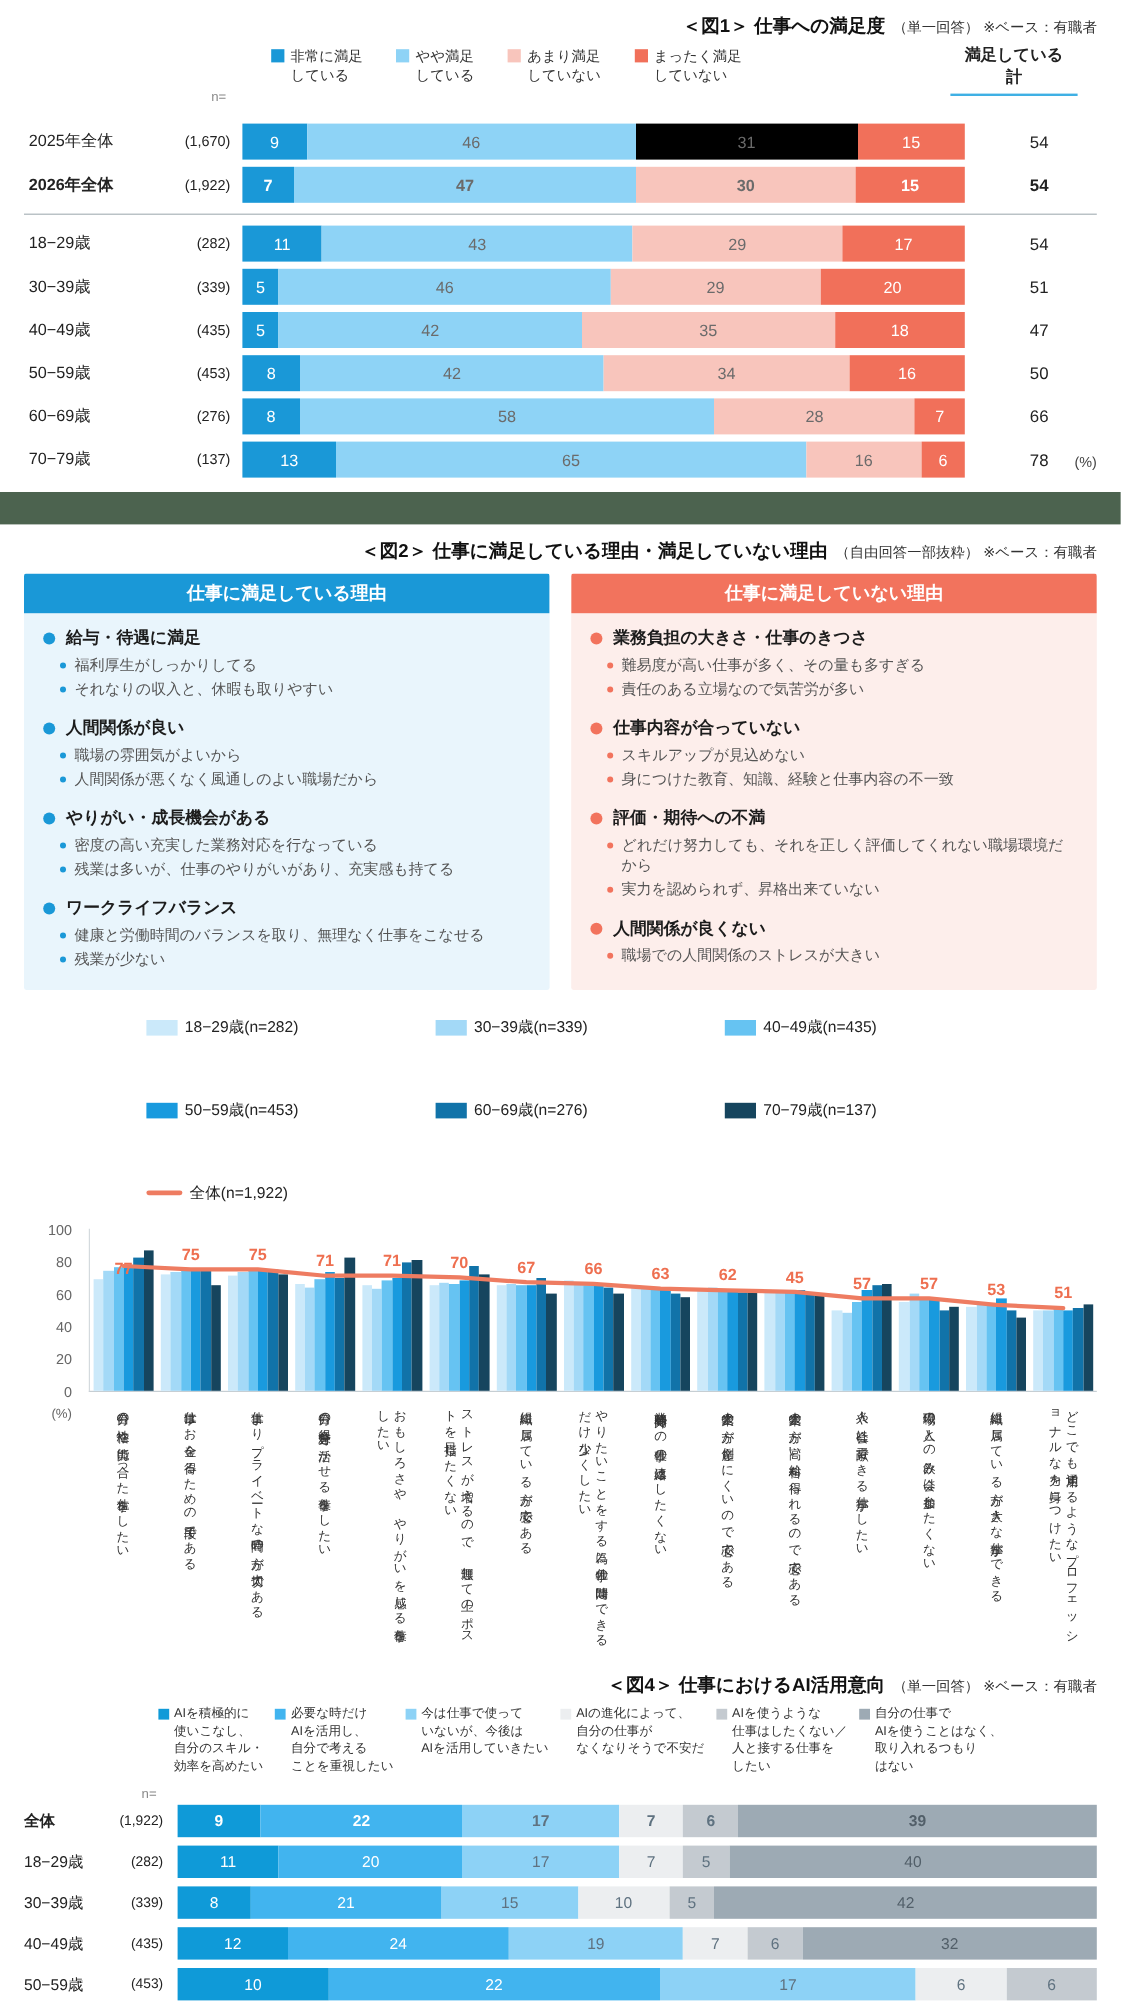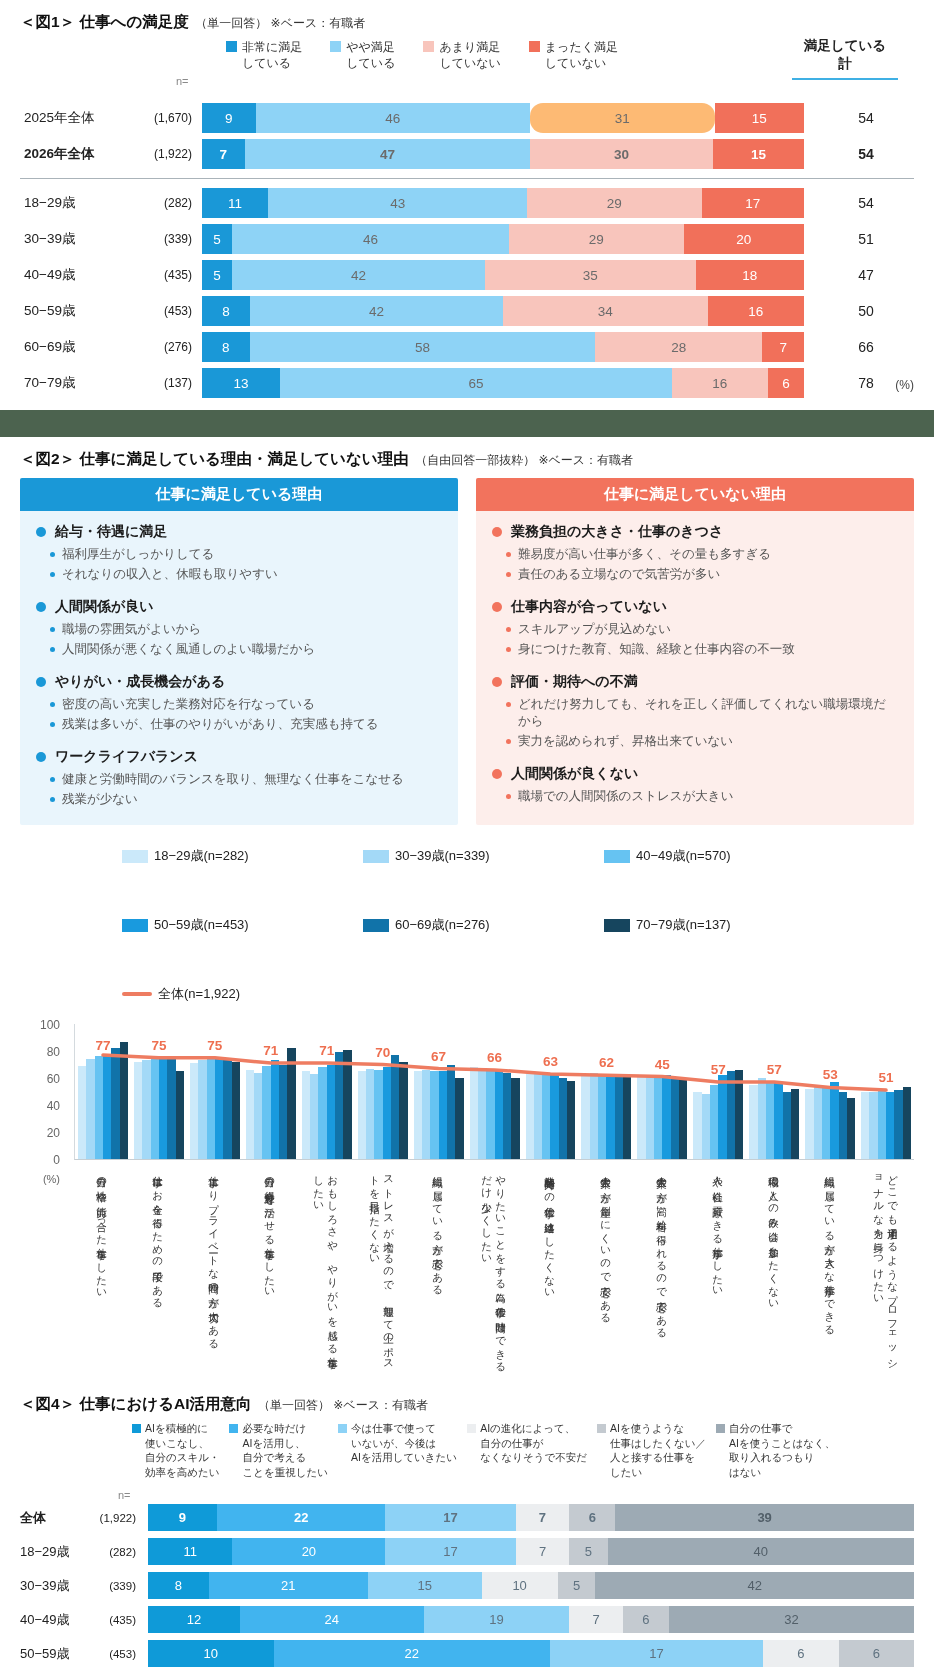--- a/index.html
+++ b/index.html
@@ -1,18 +1,18 @@
 <!DOCTYPE html>
 <html><head>
 <meta charset="utf-8">
 <style>
   html,body{margin:0;padding:0;background:#fff;}
   body{width:934px;font-family:"Liberation Sans","DejaVu Sans",sans-serif;color:#222;}
   .fig{position:relative;padding:12px 20px 6px;}
-  .fig-title{margin-bottom:6px;}
+  .fig-title{margin-bottom:6px;text-align:right;}
   .t-tag,.t-main{font-weight:700;font-size:15.5px;color:#111;}
   .t-note{font-size:12px;color:#333;margin-left:2px;}
   
   .f1-head{position:relative;display:flex;gap:28px;padding-left:206px;margin:4px 0 16px;min-height:48px;}
   .lg1-item{display:flex;gap:5px;align-items:flex-start;}
   .lg1-sw{width:11px;height:11px;margin-top:2px;flex:none;}
   .lg1-tx{font-size:12px;line-height:16px;color:#333;white-space:pre-line;}
   .f1-nlabel{position:absolute;left:156px;bottom:0;font-size:11px;color:#8a8a8a;}
   .f1-totalhead{position:absolute;right:16px;top:-2px;width:106px;text-align:center;font-weight:700;
     font-size:13.5px;line-height:18px;white-space:pre-line;border-bottom:2px solid #3fb0e4;padding-bottom:5px;}
@@ -111,21 +111,21 @@
       <div class="f1-totalhead">満足している
 計</div>
     </div>
     <div id="f1-rows">
         <div class="f1-row">
           <div class="f1-label">2025年全体</div>
           <div class="f1-n">(1,670)</div>
           <div class="f1-bars">
             <div class="f1-seg" style="flex-grow: 9; background: rgb(26, 152, 215); color: rgb(255, 255, 255);">9</div>
             <div class="f1-seg" style="flex-grow: 46; background: rgb(142, 211, 246); color: rgb(107, 107, 107);">46</div>
-            <div class="f1-seg" style="flex-grow: 31; background: #fdba74; color: rgb(107, 107, 107); border-radius: 13px;">31</div>
+            <div class="f1-seg" style="flex-grow: 31; background: #000000; color: rgb(107, 107, 107);">31</div>
             <div class="f1-seg" style="flex-grow: 15; background: rgb(241, 112, 90); color: rgb(255, 255, 255);">15</div>
           </div>
           <div class="f1-total">54</div>
         </div>
         <div class="f1-row bold sep">
           <div class="f1-label">2026年全体</div>
           <div class="f1-n">(1,922)</div>
           <div class="f1-bars">
             <div class="f1-seg" style="flex-grow: 7; background: rgb(26, 152, 215); color: rgb(255, 255, 255);">7</div>
             <div class="f1-seg" style="flex-grow: 47; background: rgb(142, 211, 246); color: rgb(107, 107, 107);">47</div>
@@ -339,21 +339,21 @@
         <div class="lg3-item">
           <span class="lg3-sw" style="background: rgb(203, 233, 250);"></span>
           <span class="lg3-tx">18−29歳(n=282)</span>
         </div>
         <div class="lg3-item">
           <span class="lg3-sw" style="background: rgb(163, 217, 247);"></span>
           <span class="lg3-tx">30−39歳(n=339)</span>
         </div>
         <div class="lg3-item">
           <span class="lg3-sw" style="background: rgb(102, 195, 242);"></span>
-          <span class="lg3-tx">40−49歳(n=570)</span>
+          <span class="lg3-tx">40−49歳(n=435)</span>
         </div>
         <div class="lg3-item">
           <span class="lg3-sw" style="background: rgb(25, 154, 222);"></span>
           <span class="lg3-tx">50−59歳(n=453)</span>
         </div>
         <div class="lg3-item">
           <span class="lg3-sw" style="background: rgb(17, 115, 169);"></span>
           <span class="lg3-tx">60−69歳(n=276)</span>
         </div>
         <div class="lg3-item">
@@ -378,21 +378,21 @@
       <div class="f3-plotrow" id="f3-plotrow">
           <div class="f3-group">
             <div class="f3-bars">
               <div class="f3-bar" style="height: 93.15px; background: rgb(203, 233, 250);"></div>
               <div class="f3-bar" style="height: 99.9px; background: rgb(163, 217, 247);"></div>
               <div class="f3-bar" style="height: 102.6px; background: rgb(102, 195, 242);"></div>
               <div class="f3-bar" style="height: 103.95px; background: rgb(25, 154, 222);"></div>
               <div class="f3-bar" style="height: 110.7px; background: rgb(17, 115, 169);"></div>
               <div class="f3-bar" style="height: 117.45px; background: rgb(22, 69, 94);"></div>
             </div>
-            <div class="f3-val" style="bottom: 106px;">77</div>
+            <div class="f3-val" style="bottom: 94px;">77</div>
           </div>
           <div class="f3-group">
             <div class="f3-bars">
               <div class="f3-bar" style="height: 97.2px; background: rgb(203, 233, 250);"></div>
               <div class="f3-bar" style="height: 98.55px; background: rgb(163, 217, 247);"></div>
               <div class="f3-bar" style="height: 99.9px; background: rgb(102, 195, 242);"></div>
               <div class="f3-bar" style="height: 99.9px; background: rgb(25, 154, 222);"></div>
               <div class="f3-bar" style="height: 99.9px; background: rgb(17, 115, 169);"></div>
               <div class="f3-bar" style="height: 87.75px; background: rgb(22, 69, 94);"></div>
             </div>

